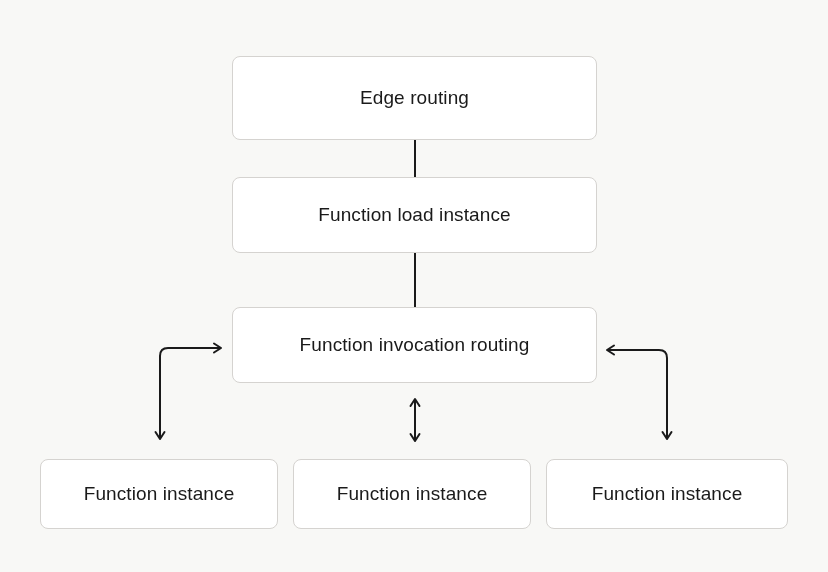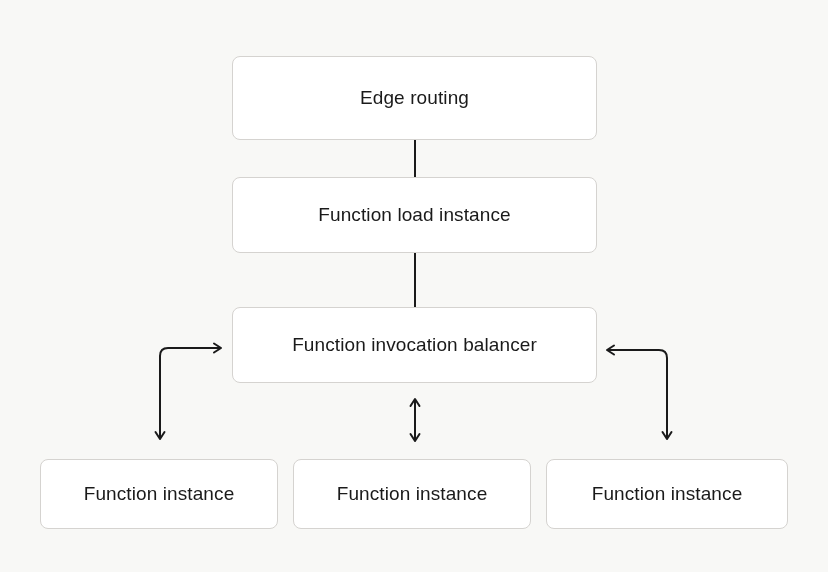--- a/index.html
+++ b/index.html
@@ -72,21 +72,21 @@
 
   <div class="node" id="node-edge-routing">
     <span>Edge routing</span>
   </div>
 
   <div class="node" id="node-function-load-balancer">
     <span>Function load instance</span>
   </div>
 
   <div class="node" id="node-function-invocation">
-    <span>Function invocation balancer</span>
+    <span>Function invocation routing</span>
   </div>
 
   <div class="node" id="node-function-instance-1">
     <span>Function instance</span>
   </div>
 
   <div class="node" id="node-function-instance-2">
     <span>Function instance</span>
   </div>
 

